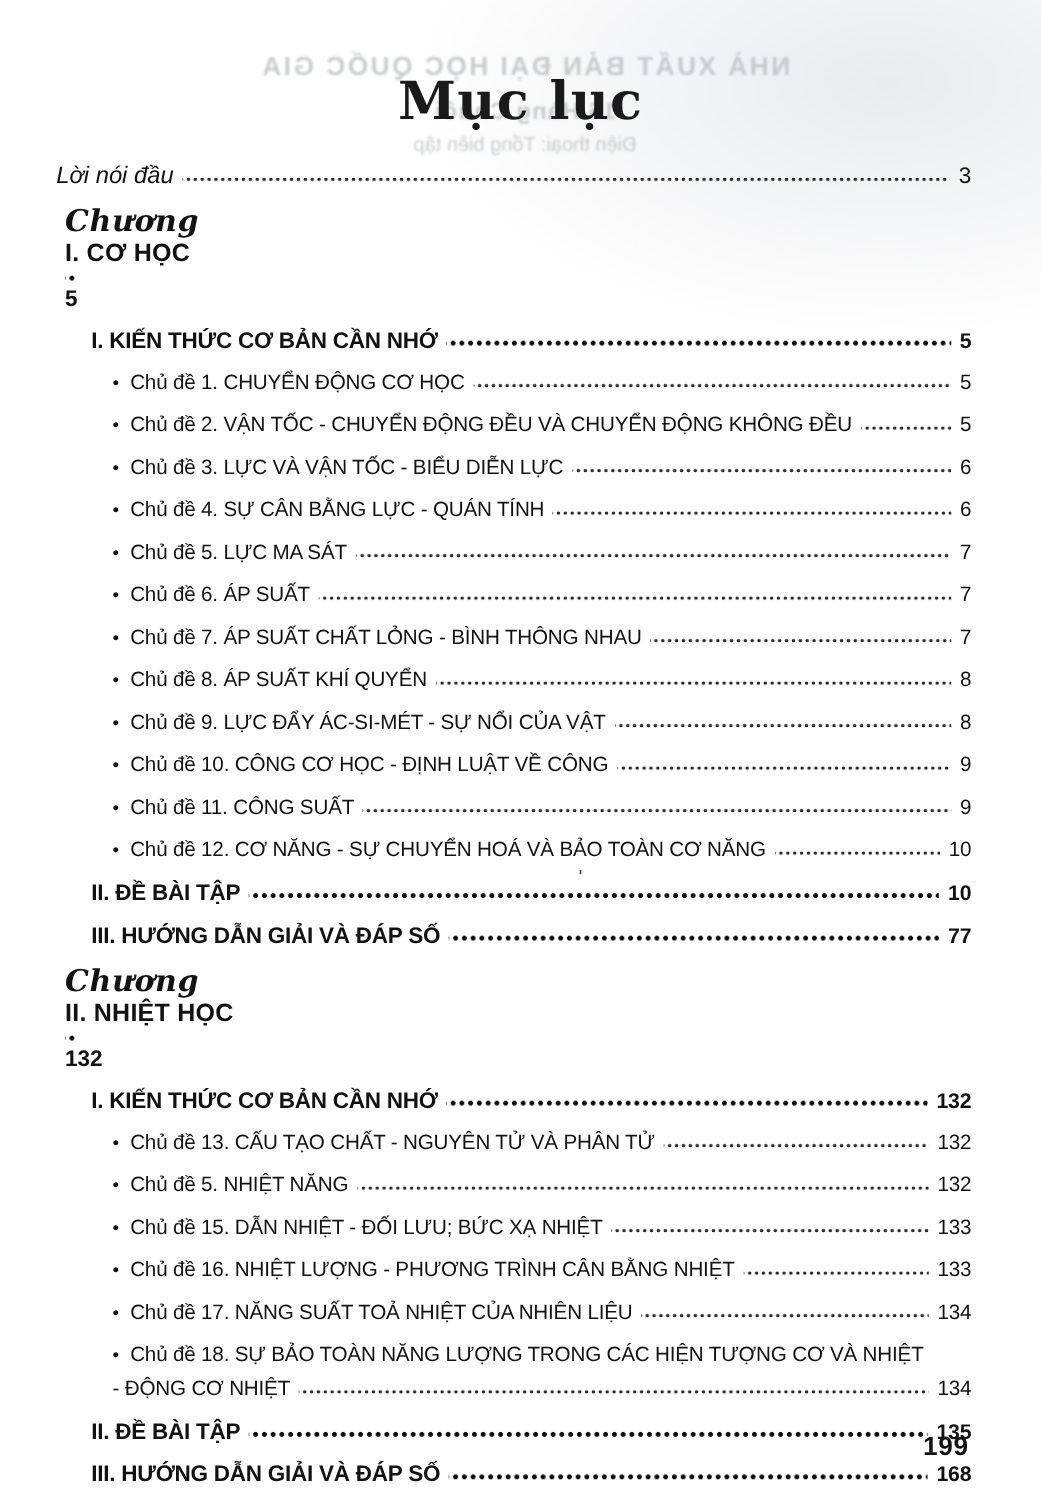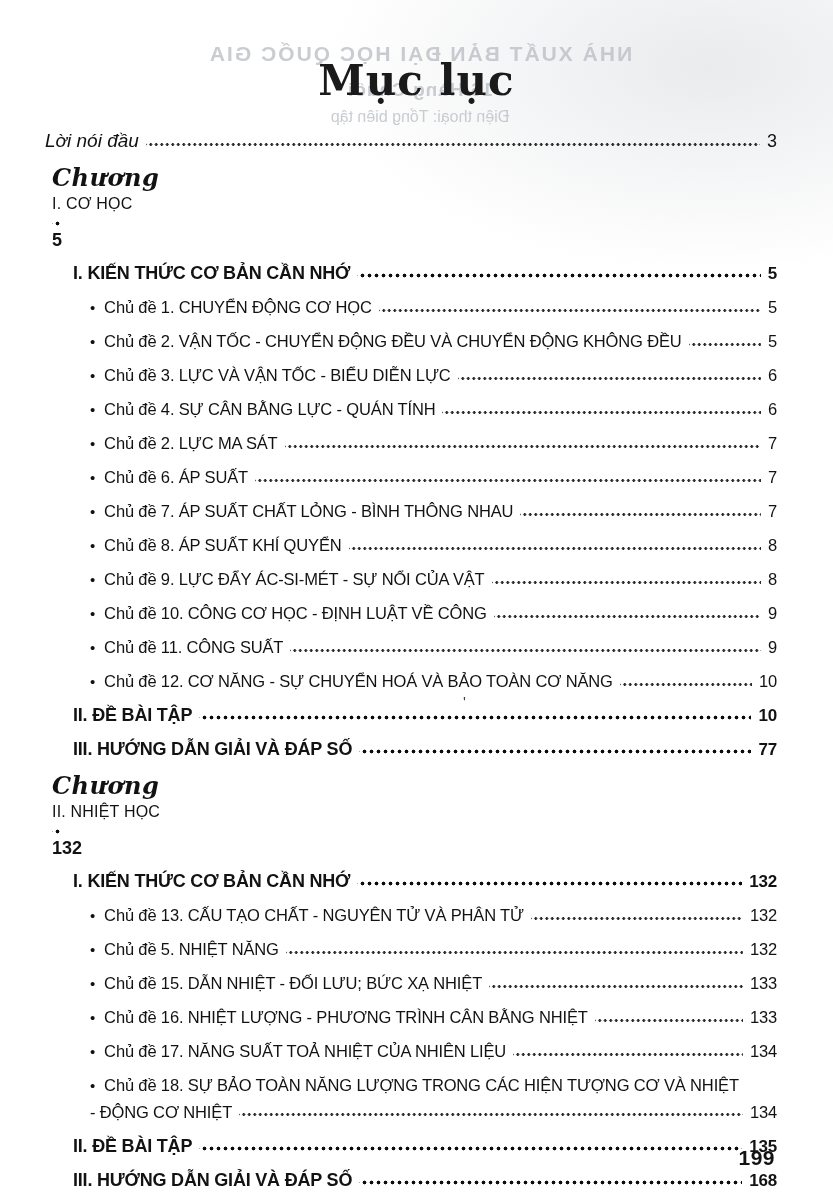--- a/index.html
+++ b/index.html
@@ -65,21 +65,21 @@
 
   .preface { font-style: italic; font-size: 19px; }
   .preface .pg { font-size: 18px; font-style: normal; }
 
   .chapter { margin-top: 4px; line-height: 26px; margin-bottom: 10px; flex-direction: column; }
   .chapter .script {
     font-family: "DejaVu Serif", serif;
     font-style: italic; font-weight: 700; font-size: 24px;
     margin-right: 9px; letter-spacing: 0.5px;
   }
-  .chapter .lbl { font-weight: 400; font-size: 16px; letter-spacing: 0.2px; }
+  .chapter .lbl { font-weight: 700; font-size: 20px; letter-spacing: 0.2px; }
   .chapter .pg  { font-weight: 700; font-size: 18px; }
 
   .section { margin-left: 28px; font-weight: 700; font-size: 18px; letter-spacing: -0.2px; }
   .section .pg { font-weight: 700; font-size: 17px; }
 
   .item { margin-left: 45px; font-size: 16.5px; letter-spacing: -0.15px; }
   .item .bullet { margin-right: 9px; font-size: 15px; }
   .item .pg { font-size: 16.5px; }
 
   .item-first-line { margin-bottom: 5px; }
@@ -150,21 +150,21 @@
       <span class="pg">6</span>
     </div>
     <div class="row item">
       <span class="bullet">•</span>
       <span class="lbl">Chủ đề 4. SỰ CÂN BẰNG LỰC - QUÁN TÍNH</span>
       <span class="dots"></span>
       <span class="pg">6</span>
     </div>
     <div class="row item">
       <span class="bullet">•</span>
-      <span class="lbl">Chủ đề 2. LỰC MA SÁT</span>
+      <span class="lbl">Chủ đề 5. LỰC MA SÁT</span>
       <span class="dots"></span>
       <span class="pg">7</span>
     </div>
     <div class="row item">
       <span class="bullet">•</span>
       <span class="lbl">Chủ đề 6. ÁP SUẤT</span>
       <span class="dots"></span>
       <span class="pg">7</span>
     </div>
     <div class="row item">

